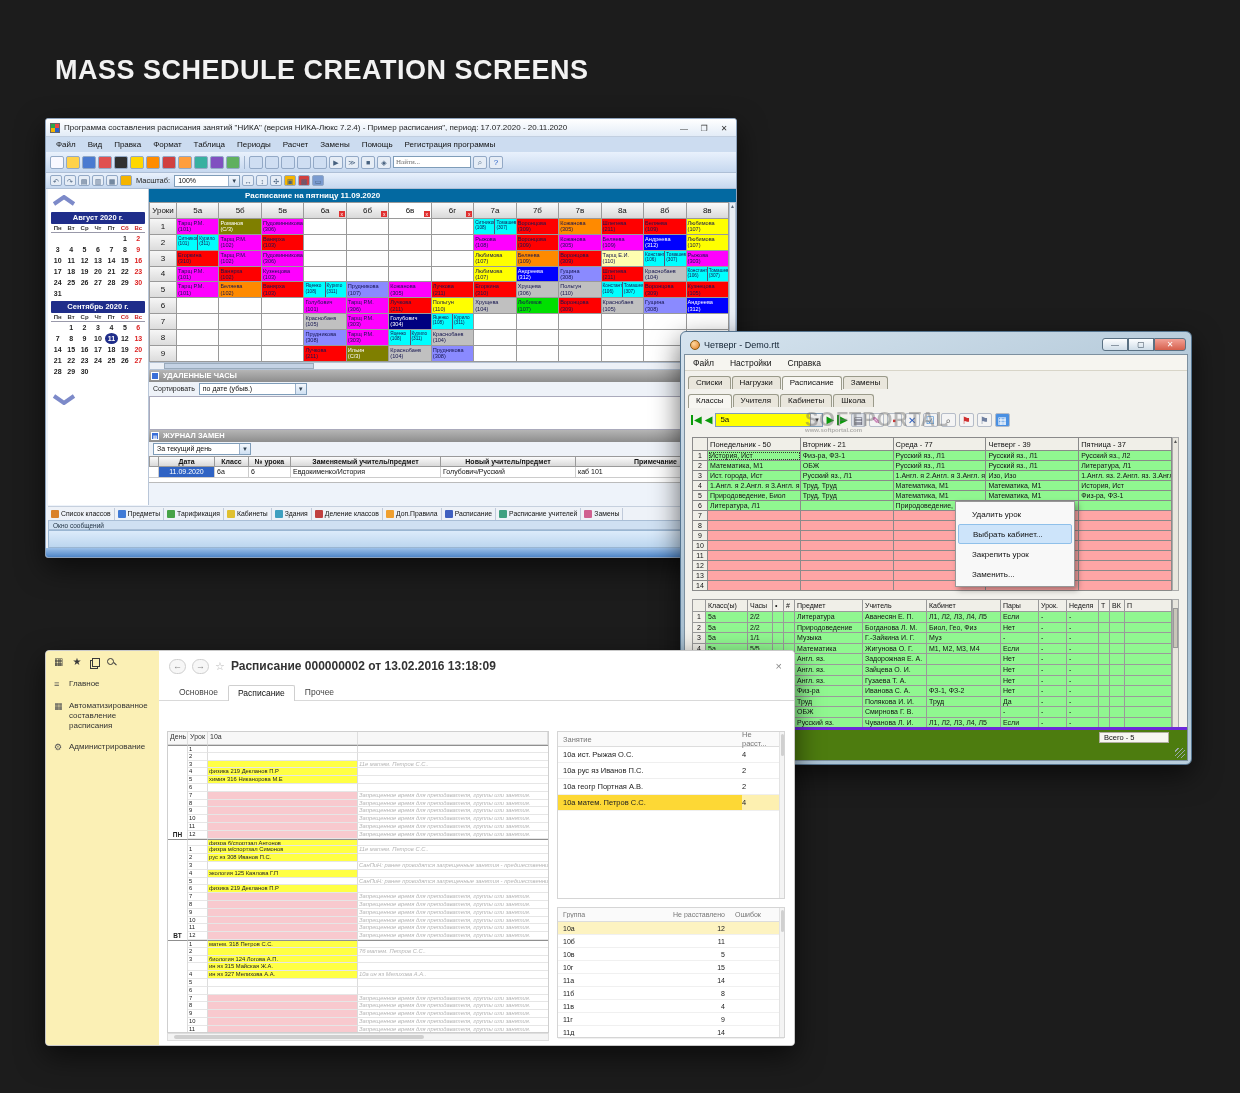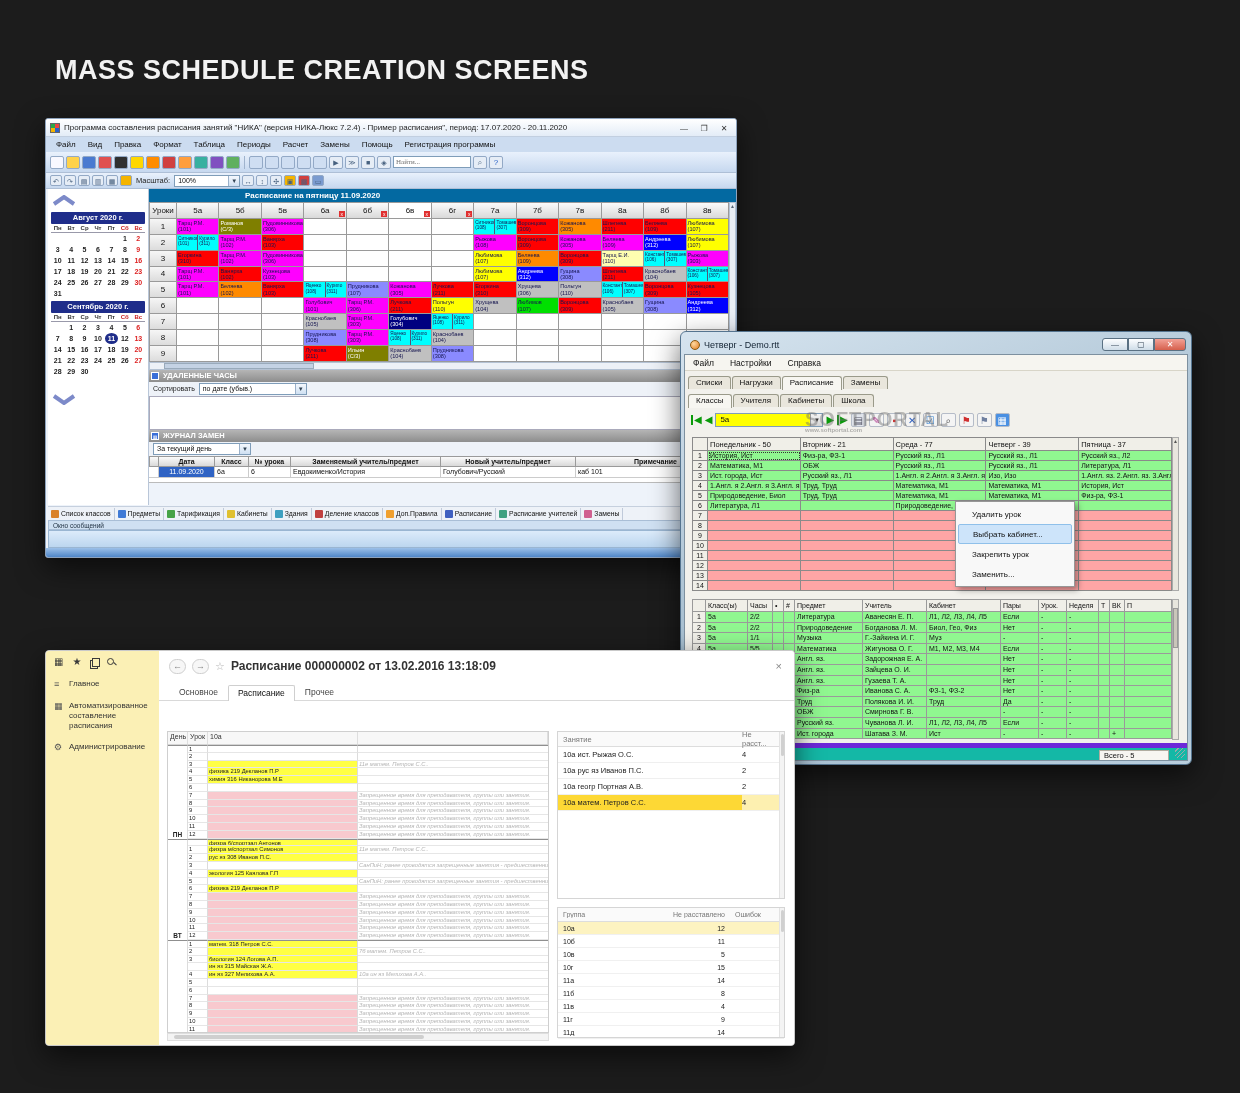--- a/index.html
+++ b/index.html
@@ -152,21 +152,21 @@
   .w2-trow{display:grid;grid-template-columns:14px 42px 25px 11px 11px 68px 64px 74px 38px 28px 32px 11px 15px 1fr;}
   .w2-trow>div{border:1px solid #9a9a9a;border-top:none;border-left:none;font-size:7px;color:#111;
       height:10.6px;line-height:10px;padding-left:2px;overflow:hidden;white-space:nowrap;background:#90f790;}
   .w2-trow>div:first-child{border-left:1px solid #9a9a9a;background:#f0efe8;text-align:center;padding-left:0;}
   .w2-trow.hdr>div{border-top:1px solid #9a9a9a;background:#f0efe8;font-size:7px;height:13px;line-height:12px;}
   .w2-tscroll{position:absolute;right:8px;top:244px;width:7px;height:141px;background:#e8e6de;border:1px solid #aaa;}
   .w2-tscroll .thumb{margin:8px 0 0 0;height:40px;background:#c9c6ba;border:1px solid #999;}
   .w2-classtab{position:absolute;left:24px;top:388px;width:26px;height:11px;background:#00dd00;
       border:1px solid #079907;font-size:7px;line-height:10px;text-align:center;color:#073;}
   .w2-classtab.stub{left:7px;width:14px;}
-  .w2-status{position:absolute;left:0;right:0;bottom:0;height:17px;background:#14b8a6;border-top:5px solid #6d28d9;}
+  .w2-status{position:absolute;left:0;right:0;bottom:0;height:33px;background:#4d7c0f;border-top:3px solid #6d28d9;}
   .w2-status .total{position:absolute;right:18px;top:2px;width:70px;height:11px;border:1px solid #b0ada0;
       font-size:7.5px;color:#111;line-height:10px;padding-left:4px;background:#f7f6f1;}
   .w2-grip{position:absolute;right:2px;bottom:2px;width:10px;height:10px;
       background:repeating-linear-gradient(135deg,transparent 0 2px,#9aa 2px 3px);}
 
   
   .win3{left:45px;top:650px;width:750px;height:396px;z-index:3;background:#fff;
         border:1px solid #c9c9c9;border-radius:4px;overflow:hidden;}
   .w3-sidebar{position:absolute;left:0;top:0;bottom:0;width:113px;background:#fbf0b5;padding:6px 8px;}
   .w3-topicons{display:flex;gap:9px;align-items:center;margin-bottom:12px;color:#3a3a3a;}

